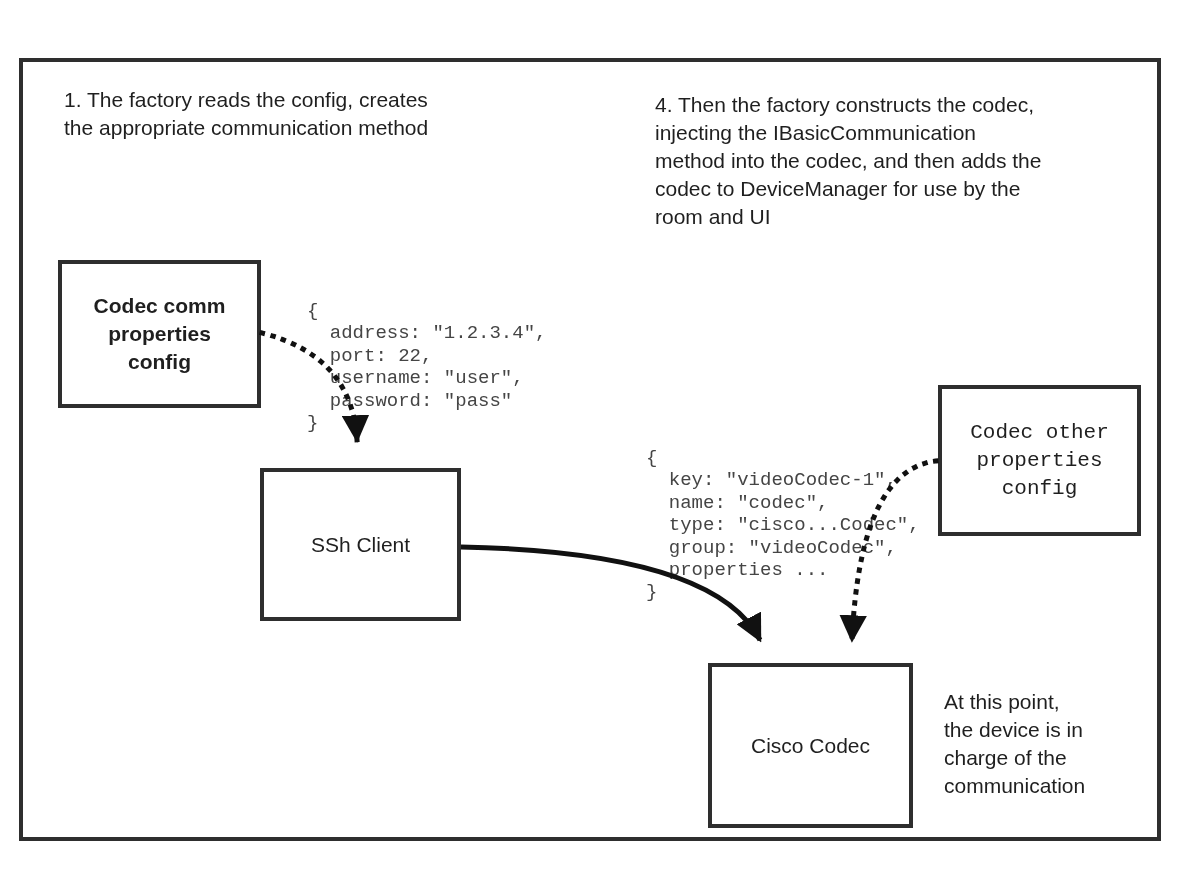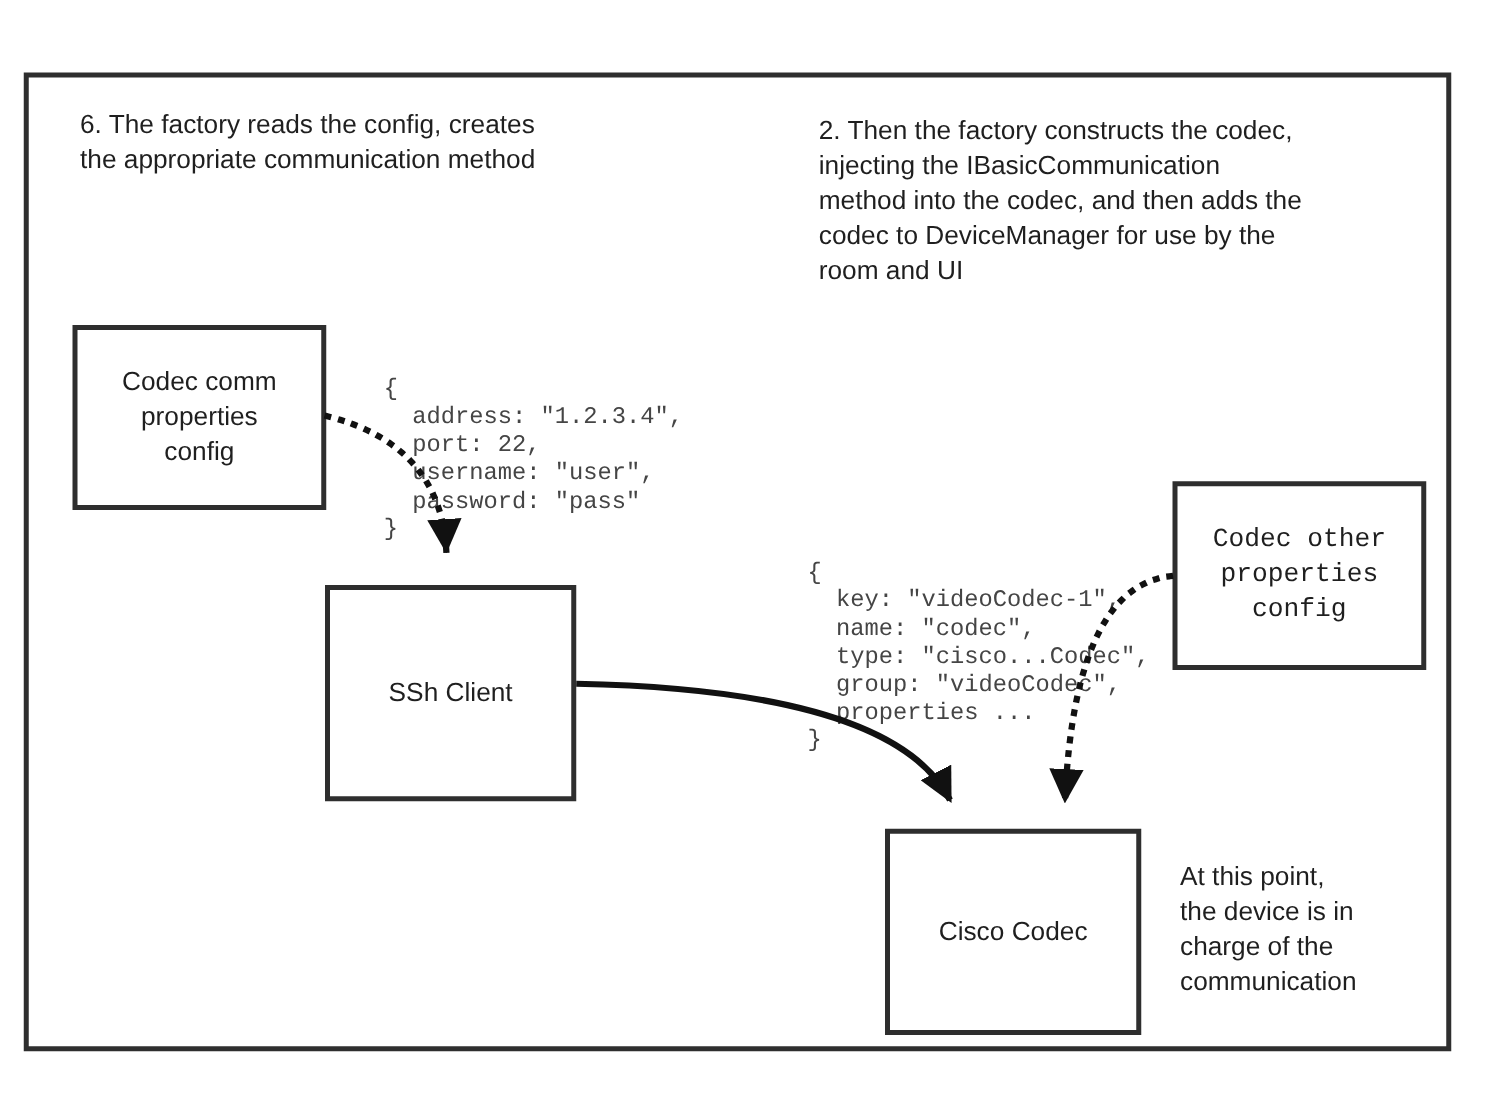--- a/index.html
+++ b/index.html
@@ -41,22 +41,22 @@
     box-sizing: border-box;
     background: #ffffff;
     display: flex;
     align-items: center;
     justify-content: center;
     text-align: center;
     font-size: 21px;
     line-height: 28px;
     white-space: pre-line;
   }
-  #box-codec-comm  { left: 58px;  top: 260px; width: 203px; height: 148px; }
-  #box-ssh-client  { left: 260px; top: 468px; width: 201px; height: 173px; }
+  #box-codec-comm  { left: 58px;  top: 260px; width: 203px; height: 148px; font-weight: bold; }
+  #box-ssh-client  { left: 260px; top: 468px; width: 201px; height: 153px; }
   #box-codec-other { left: 938px; top: 385px; width: 203px; height: 151px; font-family: Liberation Mono, monospace; }
   #box-cisco-codec { left: 708px; top: 663px; width: 205px; height: 165px; }
   pre.code {
     position: absolute;
     margin: 0;
     font-family: "Liberation Mono", monospace;
     font-size: 19px;
     line-height: 22.4px;
     color: #454545;
     white-space: pre;
@@ -80,24 +80,24 @@
     stroke-width: 5;
     stroke-dasharray: 0.5 10.5;
     stroke-linecap: square;
   }
 </style>
 </head>
 <body>
 
 <div class="frame"></div>
 
-<div class="annotation" id="step1">6. The factory reads the config, creates
+<div class="annotation" id="step1">1. The factory reads the config, creates
 the appropriate communication method</div>
 
-<div class="annotation" id="step2">2. Then the factory constructs the codec,
+<div class="annotation" id="step2">4. Then the factory constructs the codec,
 injecting the IBasicCommunication
 method into the codec, and then adds the
 codec to DeviceManager for use by the
 room and UI</div>
 
 <div class="annotation" id="note">At this point,
 the device is in
 charge of the
 communication</div>
 

